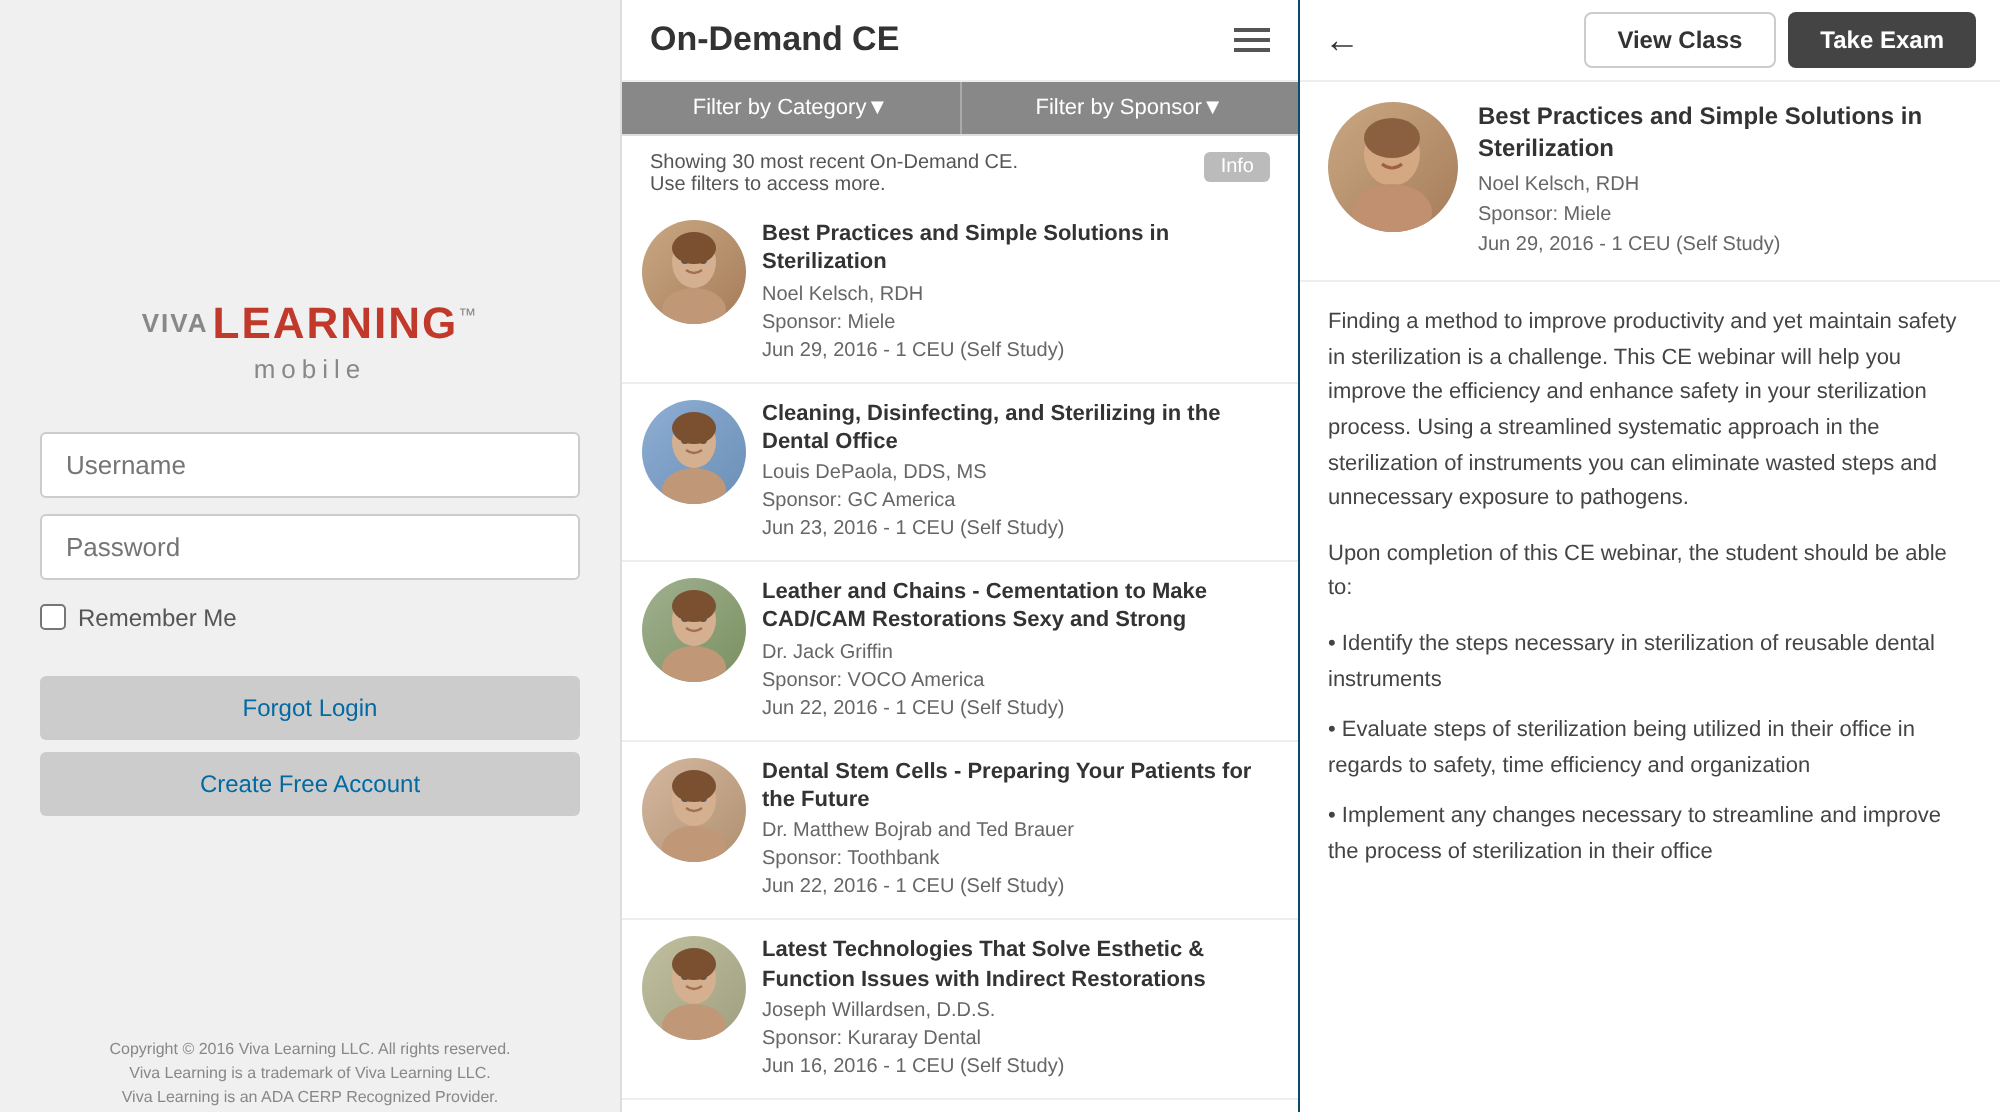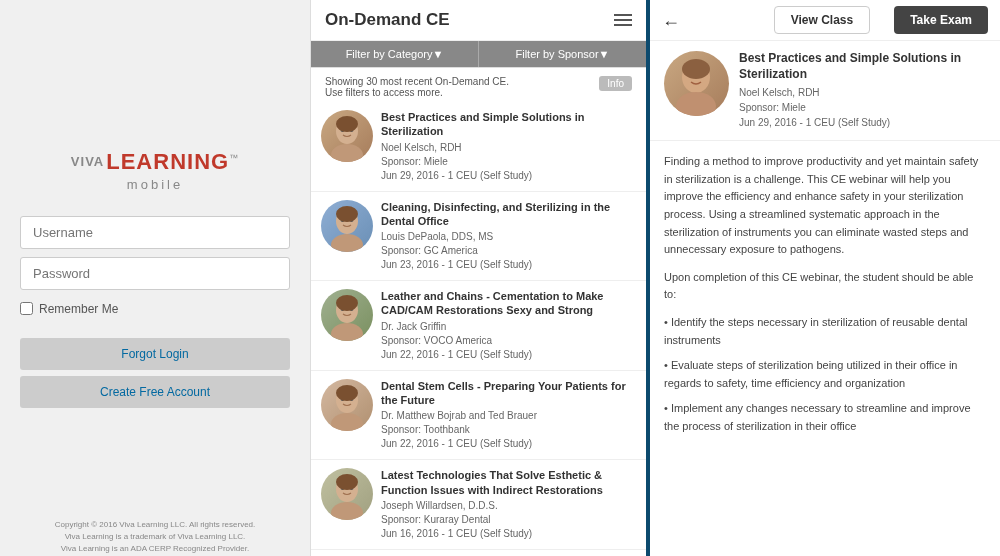--- a/index.html
+++ b/index.html
@@ -113,21 +113,21 @@
       color: #888;
       line-height: 1.5;
     }
 
     
     .middle-panel {
       width: 340px;
       min-width: 340px;
       background: #fff;
       border-left: 1px solid #ddd;
-      border-right: 4px solid #0c4a6e;
+      border-right: 1px solid #0c4a6e;
       display: flex;
       flex-direction: column;
       overflow: hidden;
     }
     .middle-header {
       padding: 10px 14px;
       display: flex;
       align-items: center;
       justify-content: space-between;
       border-bottom: 1px solid #eee;
@@ -239,21 +239,21 @@
       border-bottom: 1px solid #eee;
     }
     .back-arrow {
       font-size: 18px;
       color: #333;
       cursor: pointer;
       font-weight: bold;
     }
     .right-header-btns {
       display: flex;
-      gap: 24px;
+      gap: 6px;
       margin-left: auto;
     }
     .view-class-btn {
       padding: 6px 16px;
       background: #fff;
       color: #333;
       border: 1px solid #ccc;
       border-radius: 4px;
       font-size: 12px;
       font-weight: bold;

